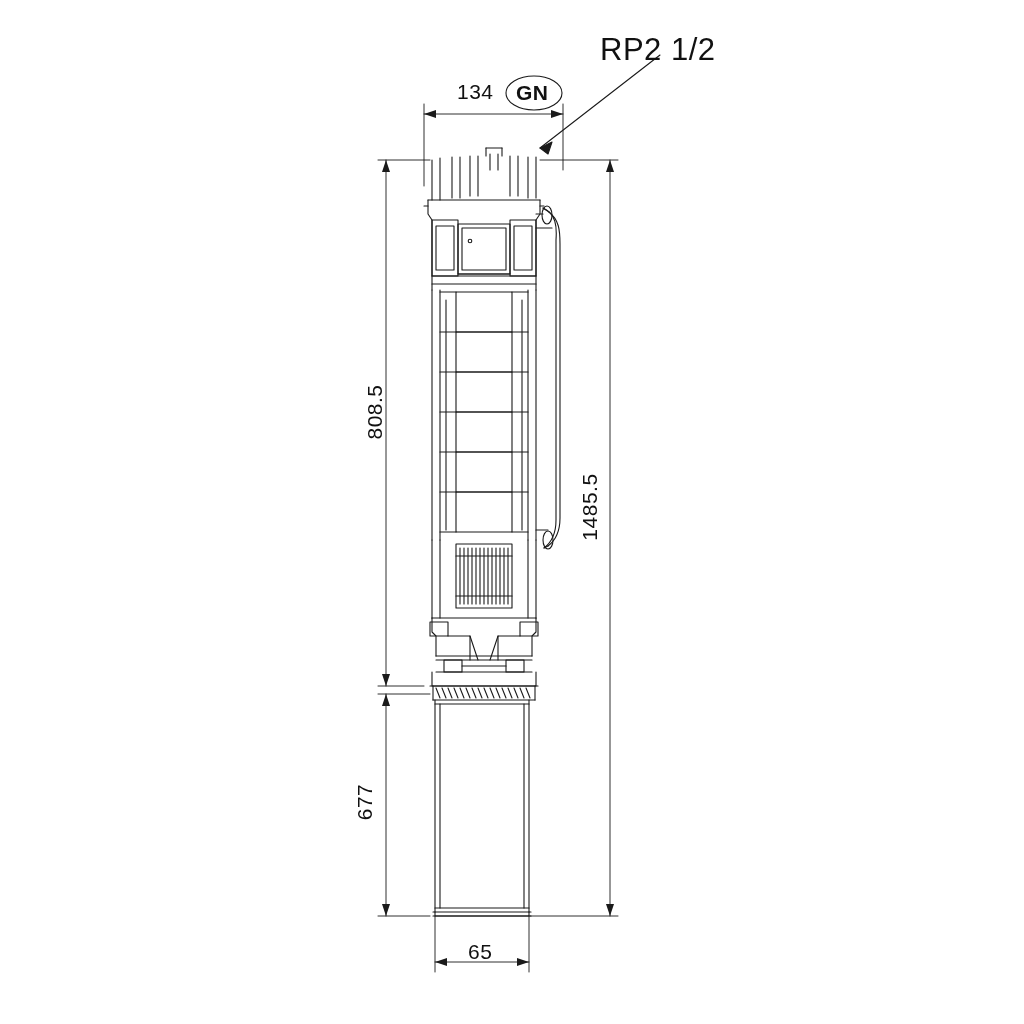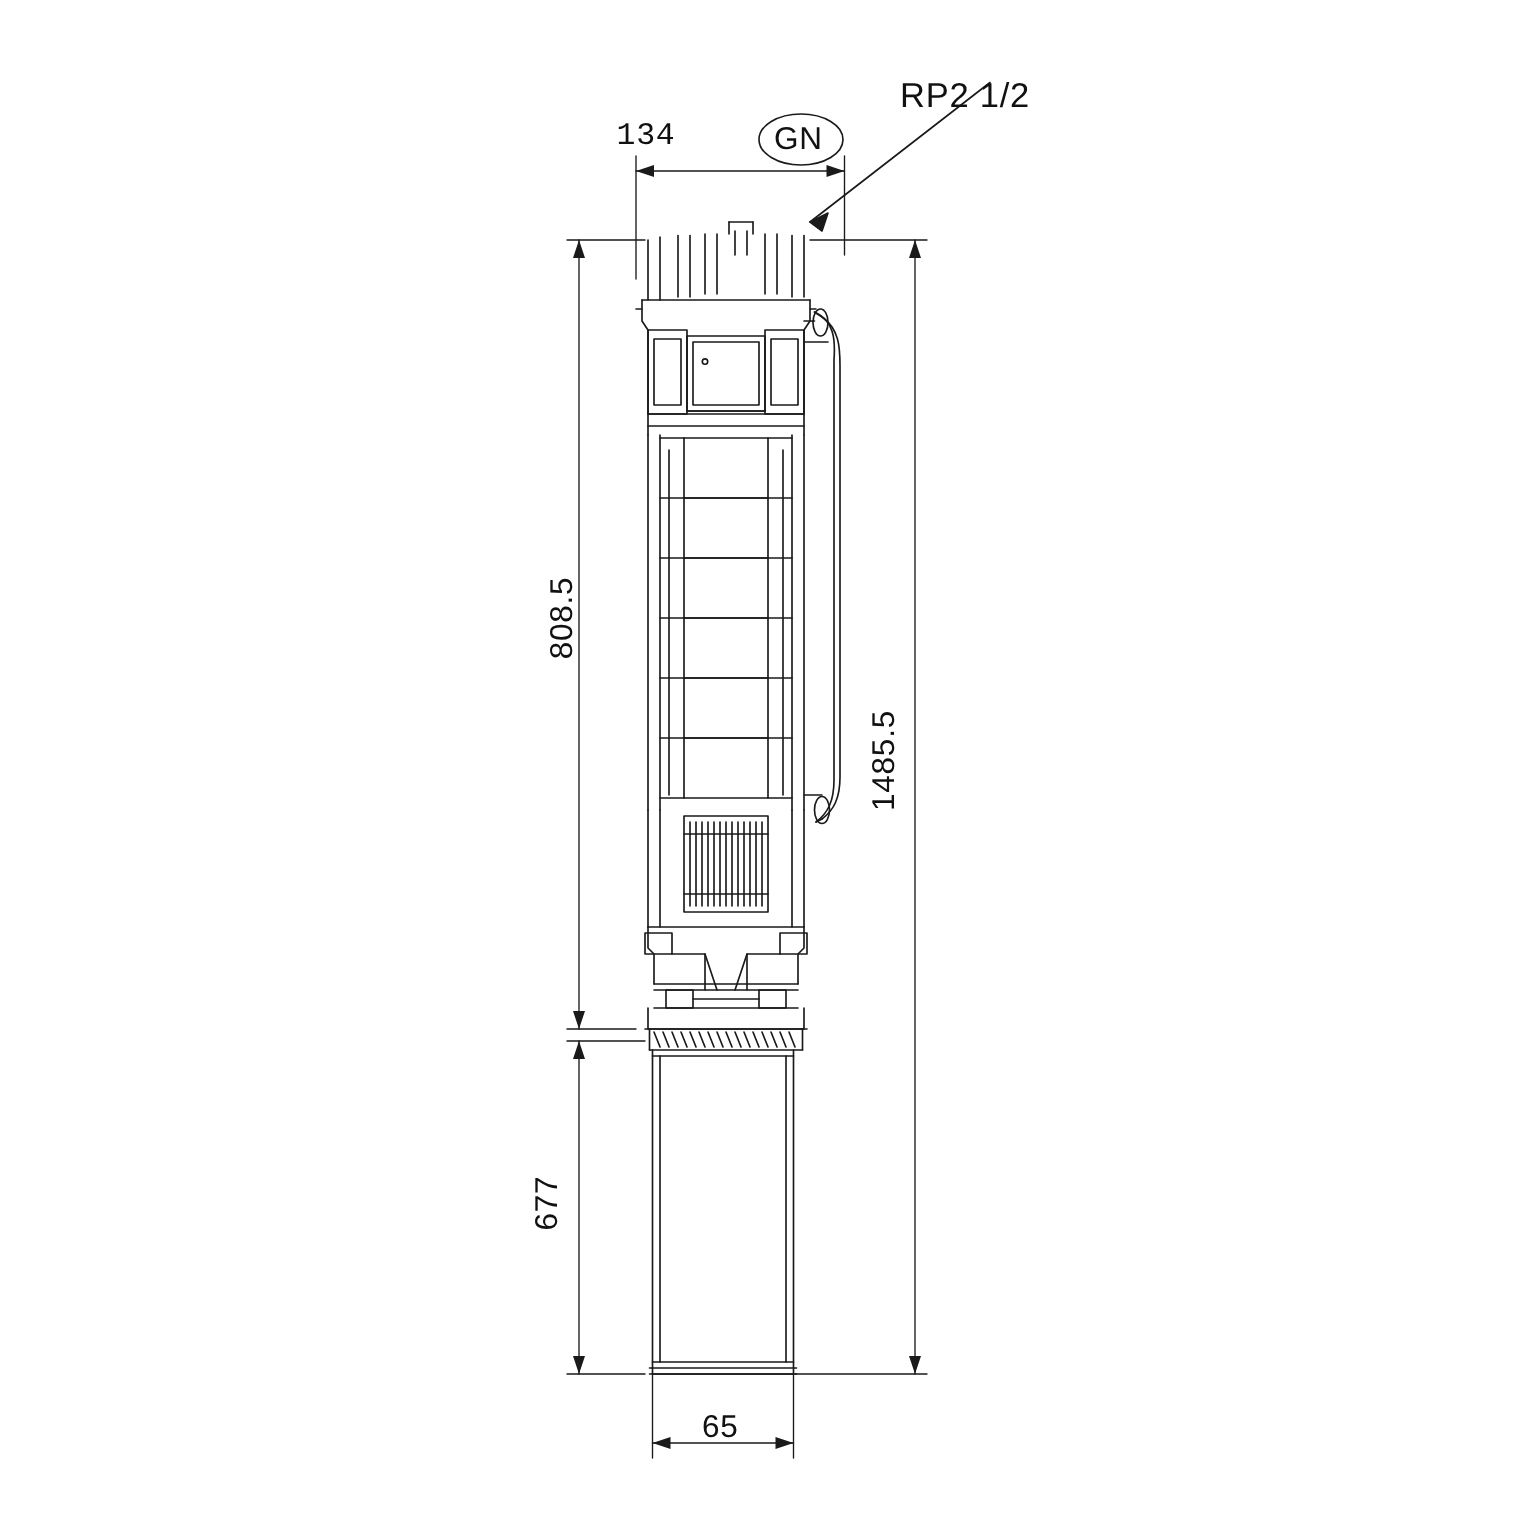--- a/index.html
+++ b/index.html
@@ -34,25 +34,25 @@
     white-space: nowrap;
     letter-spacing: 0.5px;
   }
   .dim-text.vertical {
     transform-origin: 50% 50%;
   }
   .rot90 {
     transform: rotate(-90deg);
   }
   .label-callout {
-    font-size: 23px;
-    margin-top: 18px;
+    font-size: 31px;
   }
   .gn-label {
     font-size: 21px;
+    font-weight: bold;
   }
 </style>
 </head>
 <body>
 
 <div id="drawing-root">
 
   <svg class="canvas" viewBox="0 0 1024 1024">
     <g fill="none" stroke="#1a1a1a" stroke-width="1.1" stroke-linecap="round" stroke-linejoin="round">
 
@@ -268,21 +268,21 @@
         <path d="M433 916 L531 916"></path>
       </g>
 
     </g>
   </svg>
 
   <div class="dim-text label-callout" style="left: 600px; top: 32px;">RP2 1/2</div>
 
   <div class="dim-text gn-label" style="left: 516px; top: 81px;">GN</div>
 
-  <div class="dim-text" style="left: 411px; top: 80px; font-family: Liberation Mono, monospace;">134</div>
+  <div class="dim-text" style="left: 457px; top: 80px;">134</div>
 
   <div class="dim-text vertical rot90" style="left: 330px; top: 400px; width: 90px; text-align: center;">808.5</div>
 
   <div class="dim-text vertical rot90" style="left: 540px; top: 495px; width: 100px; text-align: center;">1485.5</div>
 
   <div class="dim-text vertical rot90" style="left: 330px; top: 790px; width: 70px; text-align: center;">677</div>
 
   <div class="dim-text" style="left: 468px; top: 940px;">65</div>
 
 </div>

